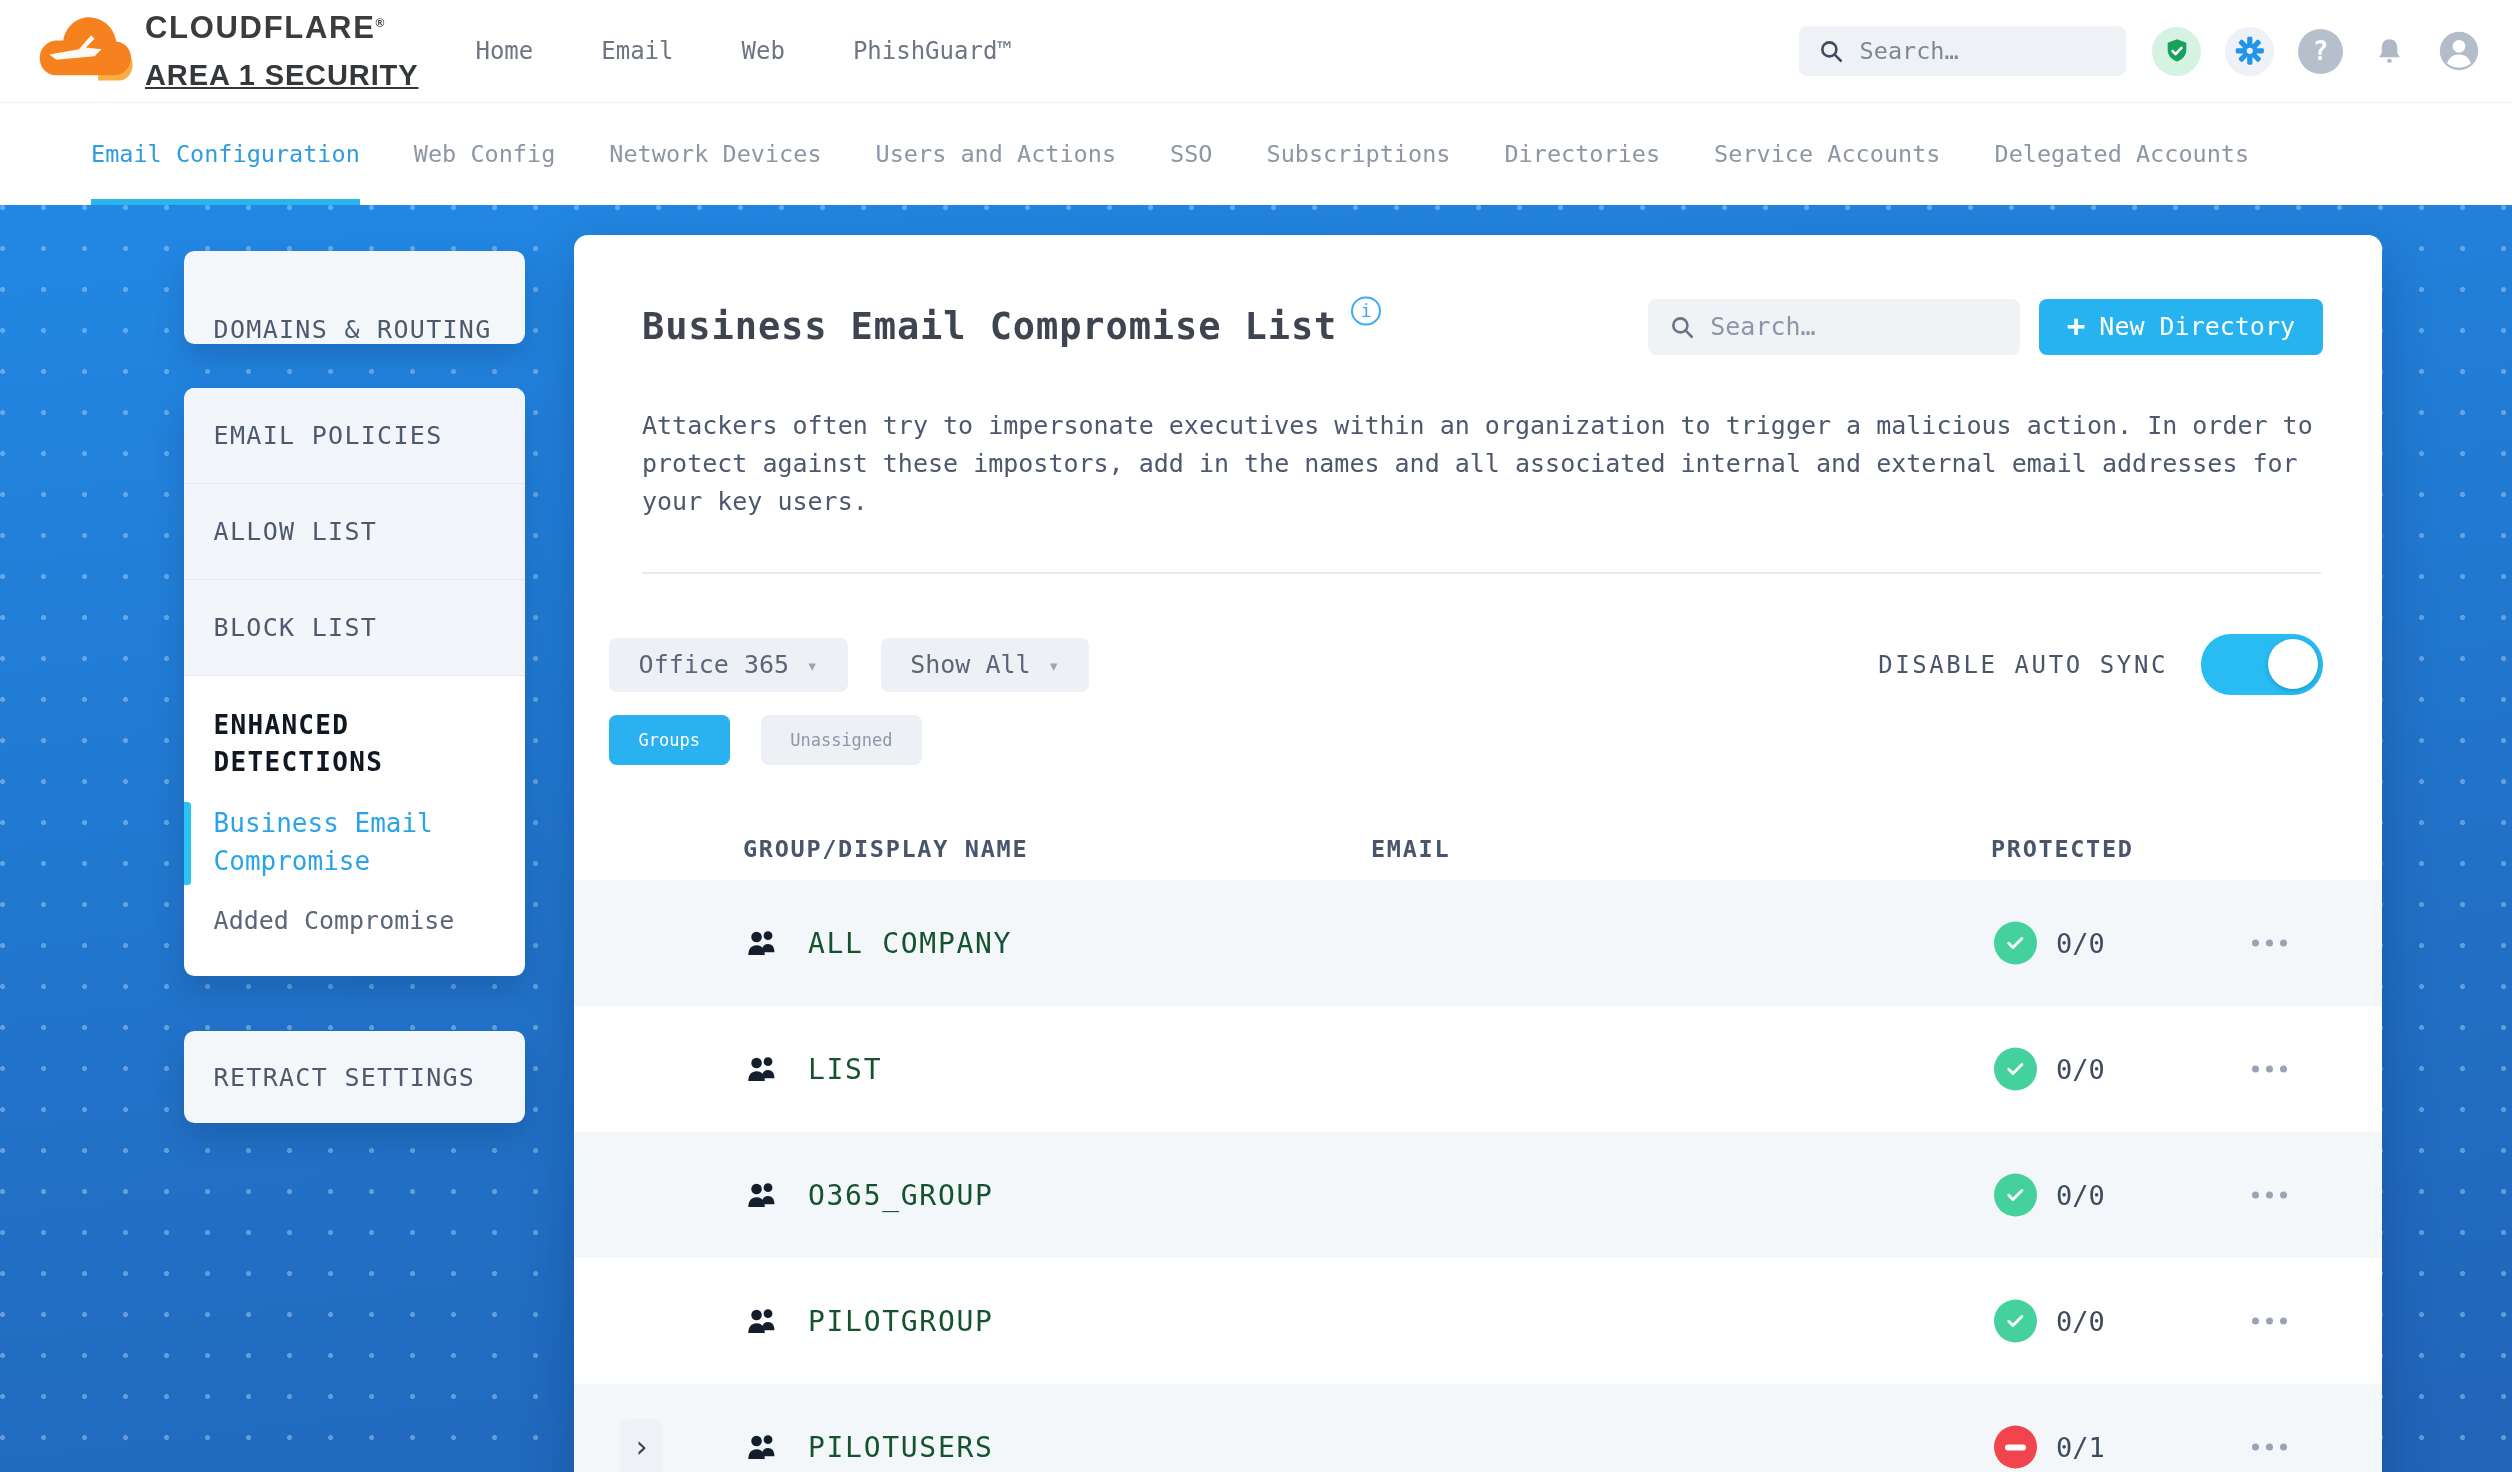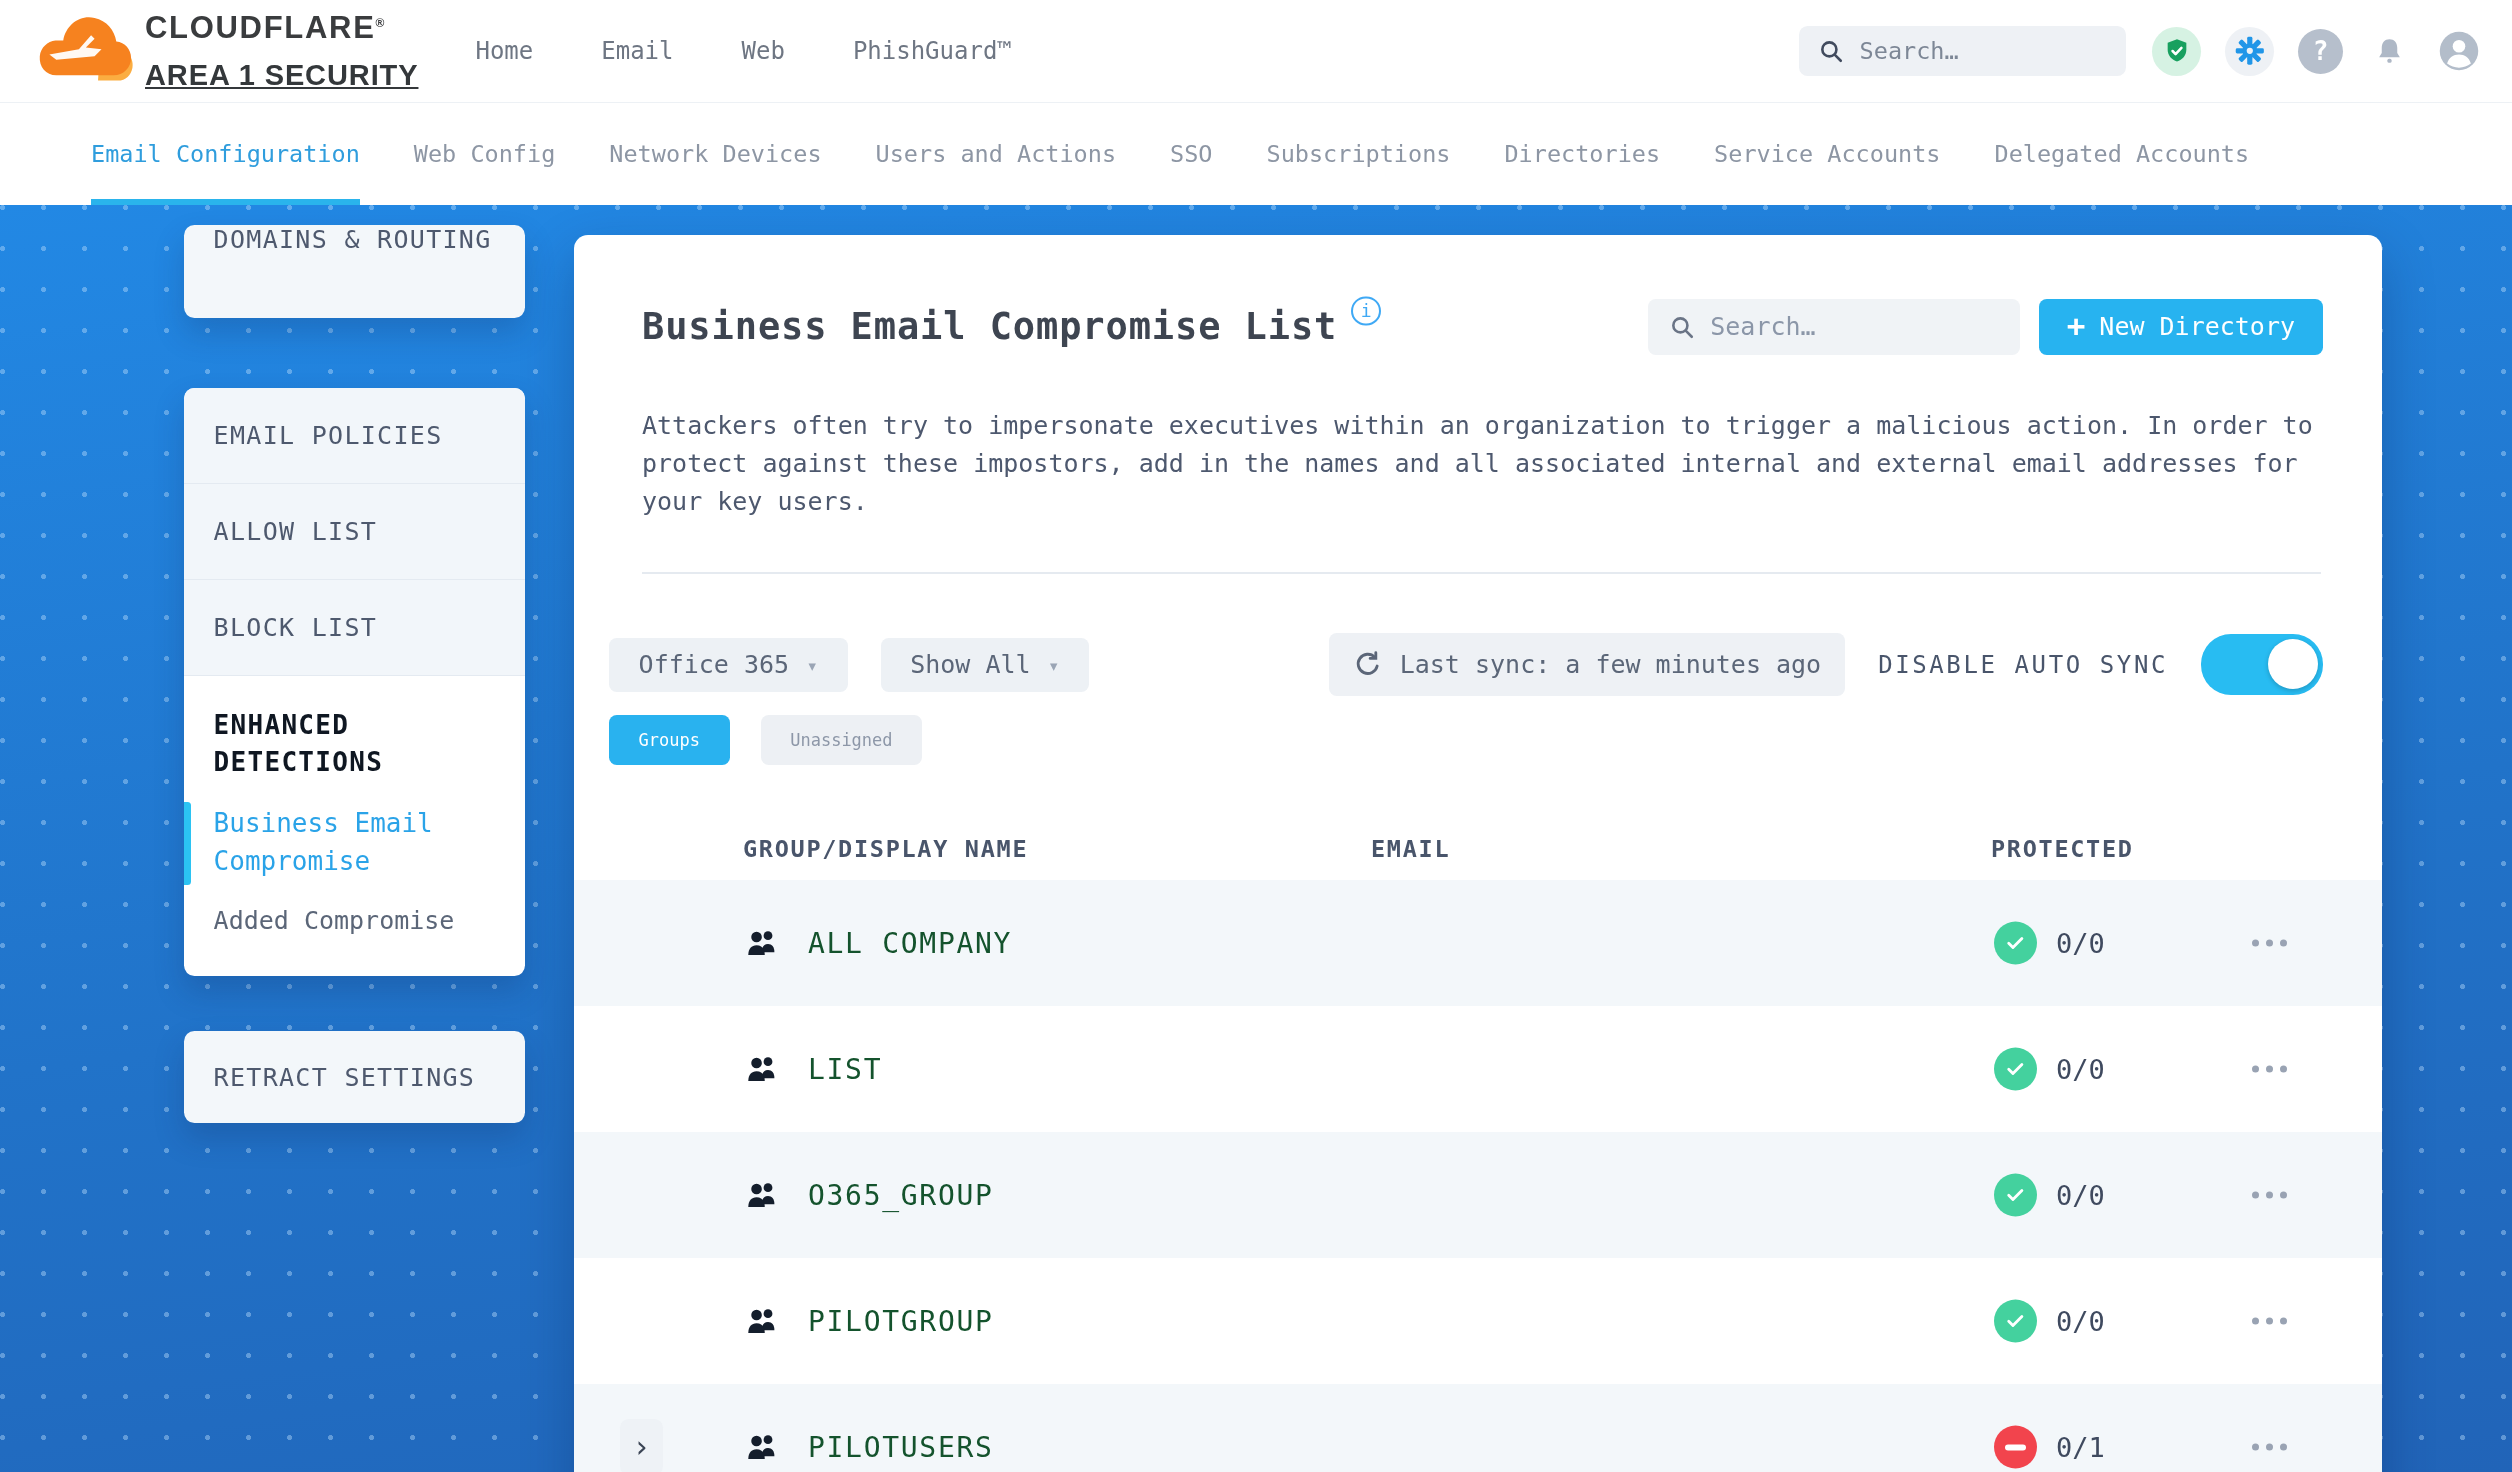--- a/index.html
+++ b/index.html
@@ -44,21 +44,21 @@
   
   .content { position:relative; height:1268px;
     background-image:
       radial-gradient(circle at 2.6px 2.6px, rgba(186,221,252,0.42) 2.3px, transparent 2.8px),
       linear-gradient(173deg, #2288e4 0%, #2173c9 55%, #2164b8 100%);
     background-size:41px 41px, 100% 100%; }
 
   
   .side-card { position:absolute; left:184px; width:341px; border-radius:10.4px;
     box-shadow:0 15.6px 29.6px rgba(16,42,89,.22); overflow:hidden; }
-  .card-domains { top:20px; height:93px; background:#f3f7fa; display:flex; align-items:flex-start; }
+  .card-domains { top:46px; height:93px; background:#f3f7fa; display:flex; align-items:flex-end; }
   .card-retract { top:826px; height:92px; background:#f3f7fa; display:flex; align-items:center; }
   .side-label { font-size:25px; color:#4e596e; letter-spacing:1.3px; padding-left:29.6px; cursor:pointer; }
   .card-policies { top:183px; height:588px; background:#fff; }
   .side-item { height:96px; background:#f2f6fa; border-bottom:1.7px solid #e4eaf1;
     display:flex; align-items:center; cursor:pointer; }
   .side-white { padding:31px 29.6px 0 29.6px; position:relative; }
   .side-section-title { font-size:26px; font-weight:700; color:#0f1722; letter-spacing:1.3px;
     line-height:37px; width:282px; }
   .side-link-active { display:block; margin-top:22.6px; font-size:26px; color:#2aa3e8;
     line-height:38px; width:282px; cursor:pointer; }
@@ -277,27 +277,20 @@
     <div class="filters">
       <div class="pill-select">
         <span>Office 365</span>
         <span class="caret">▾</span>
       </div>
       <div class="pill-select pill-gap">
         <span>Show All</span>
         <span class="caret">▾</span>
       </div>
       <div class="filters-right">
-        <div class="sync-pill">
-          <svg width="29.6" height="29.6" viewBox="0 0 24 24" fill="none" stroke="#5b6678" stroke-width="2.3" stroke-linecap="round">
-            <path d="M19.6 13a7.8 7.8 0 11-2-7.2"></path>
-            <path d="M18.5 2.2v4.6h-4.6"></path>
-          </svg>
-          <span>Last sync: a few minutes ago</span>
-        </div>
         <span class="auto-sync-label">DISABLE AUTO SYNC</span>
         <div class="toggle">
           <div class="knob"></div>
         </div>
       </div>
     </div>
 
     <div class="view-tabs">
       <div class="vtab active">Groups</div>
       <div class="vtab inactive">Unassigned</div>

